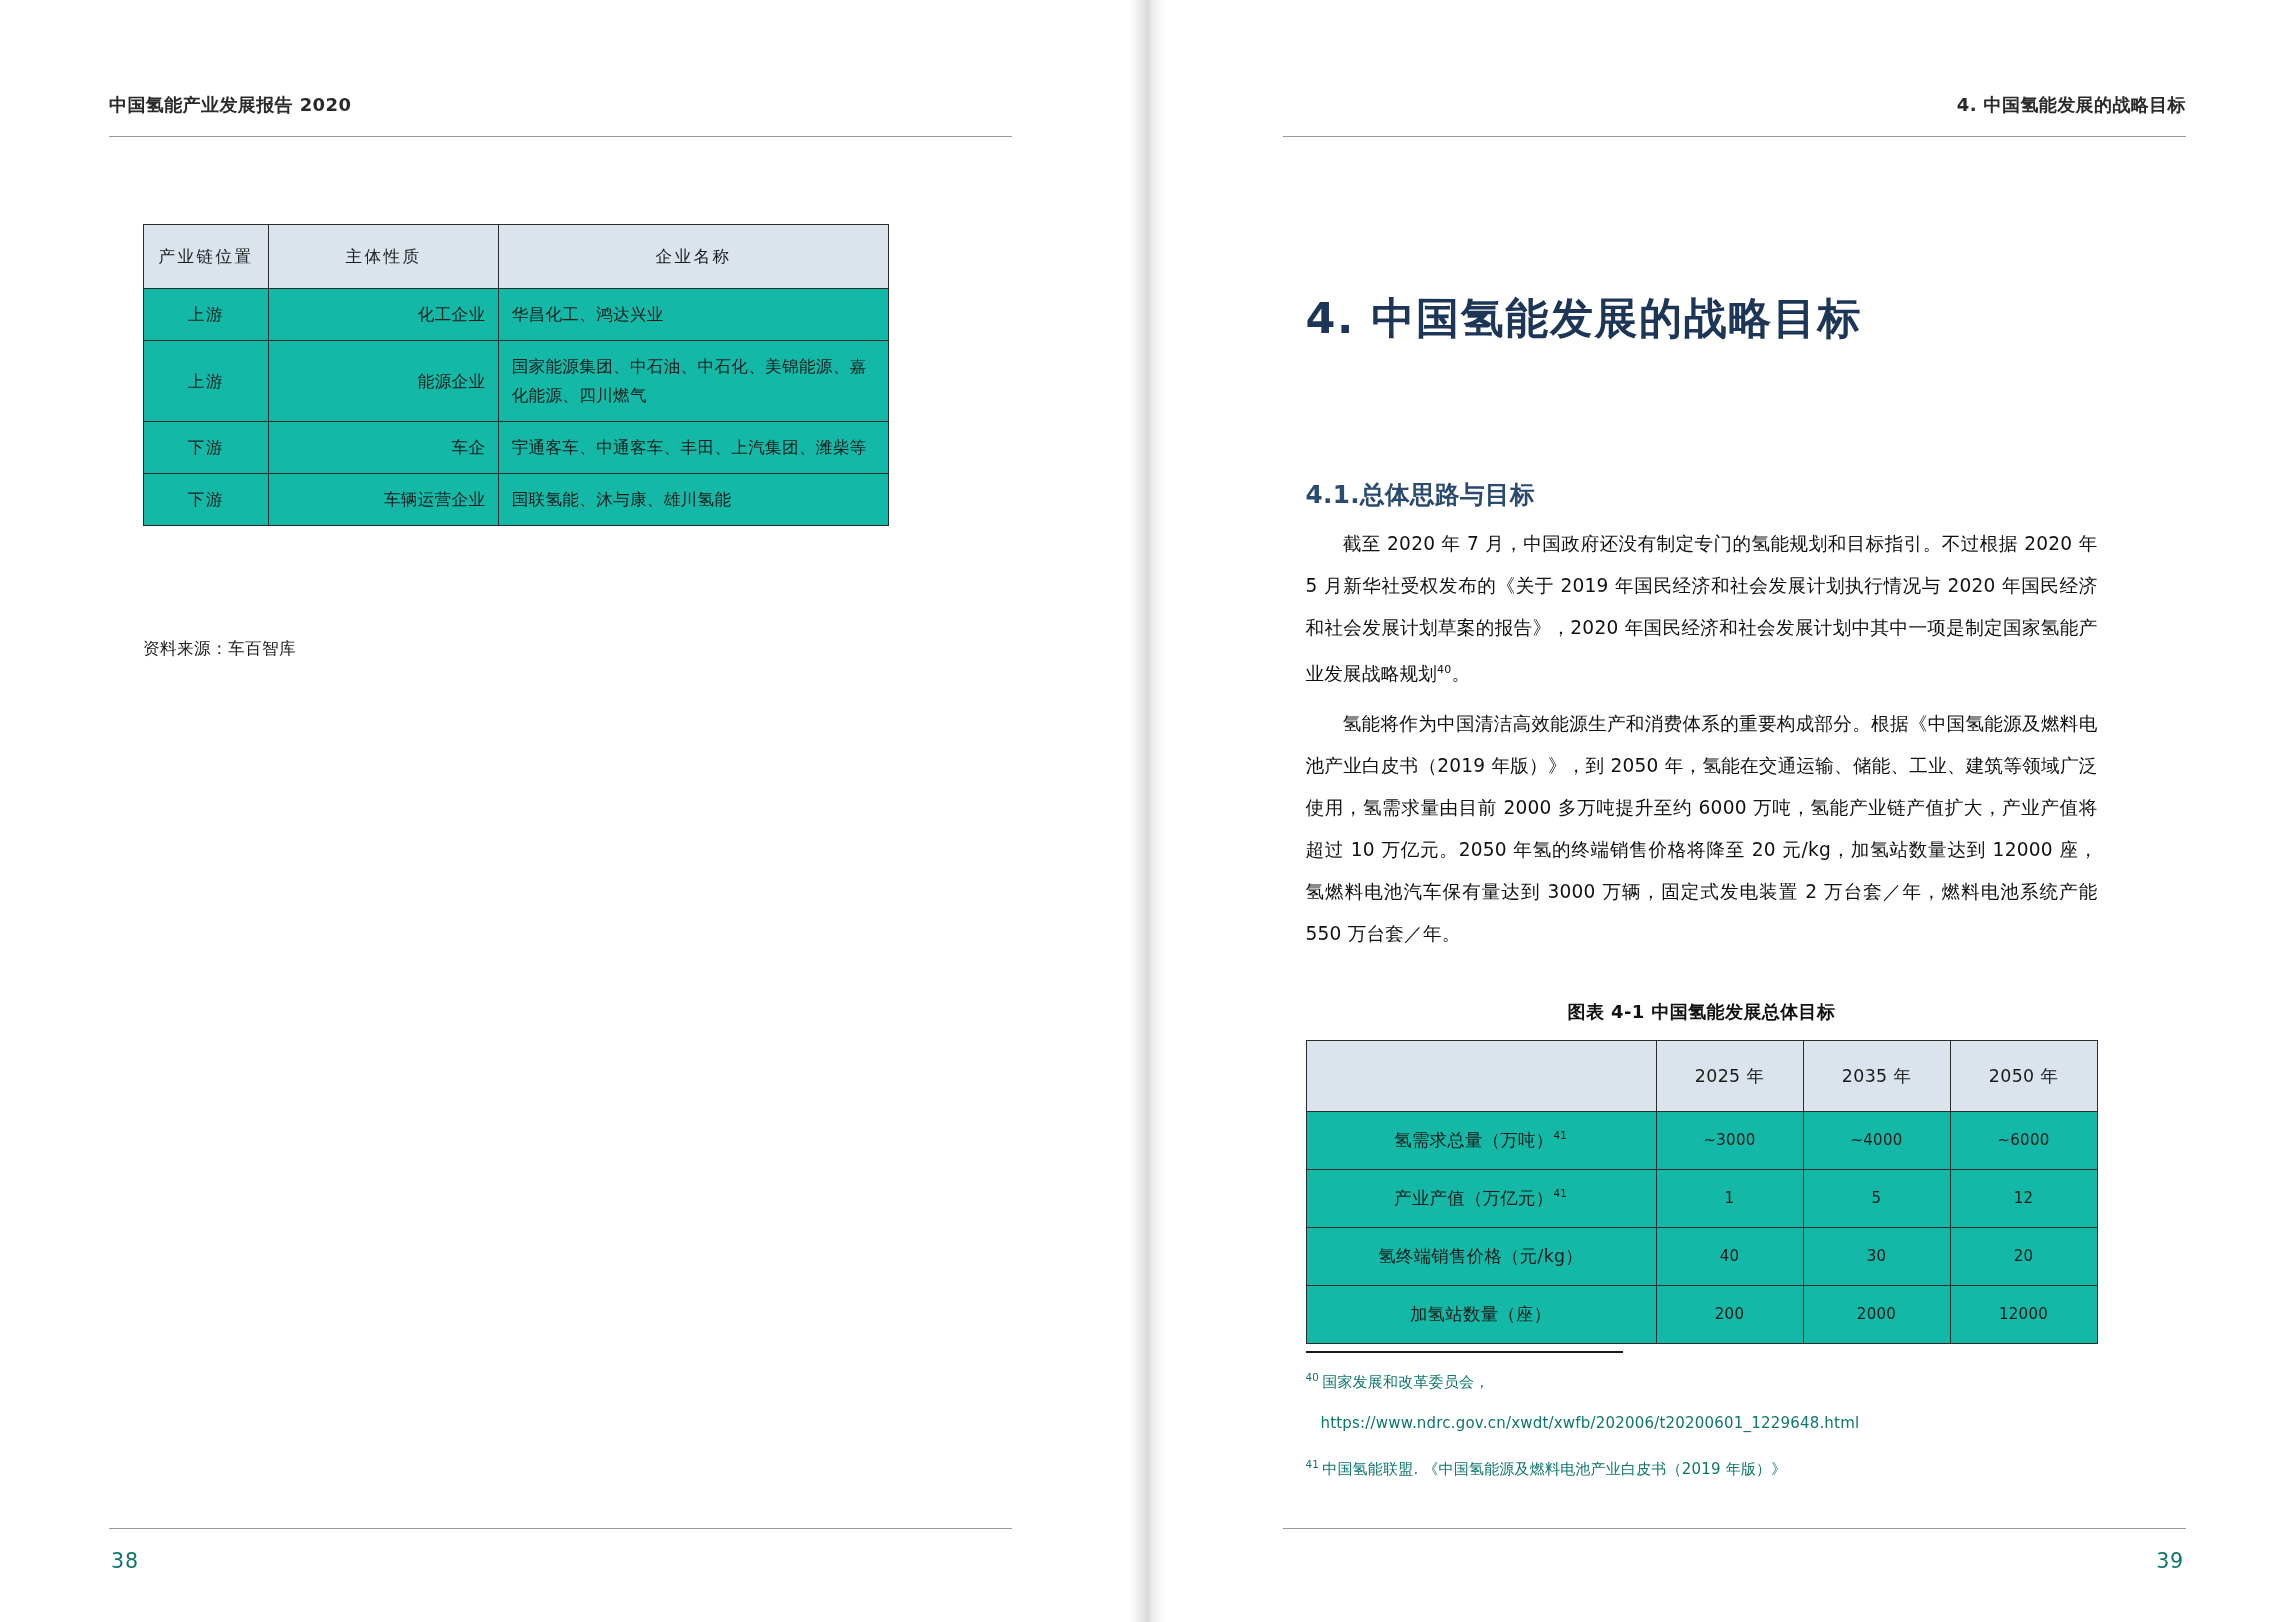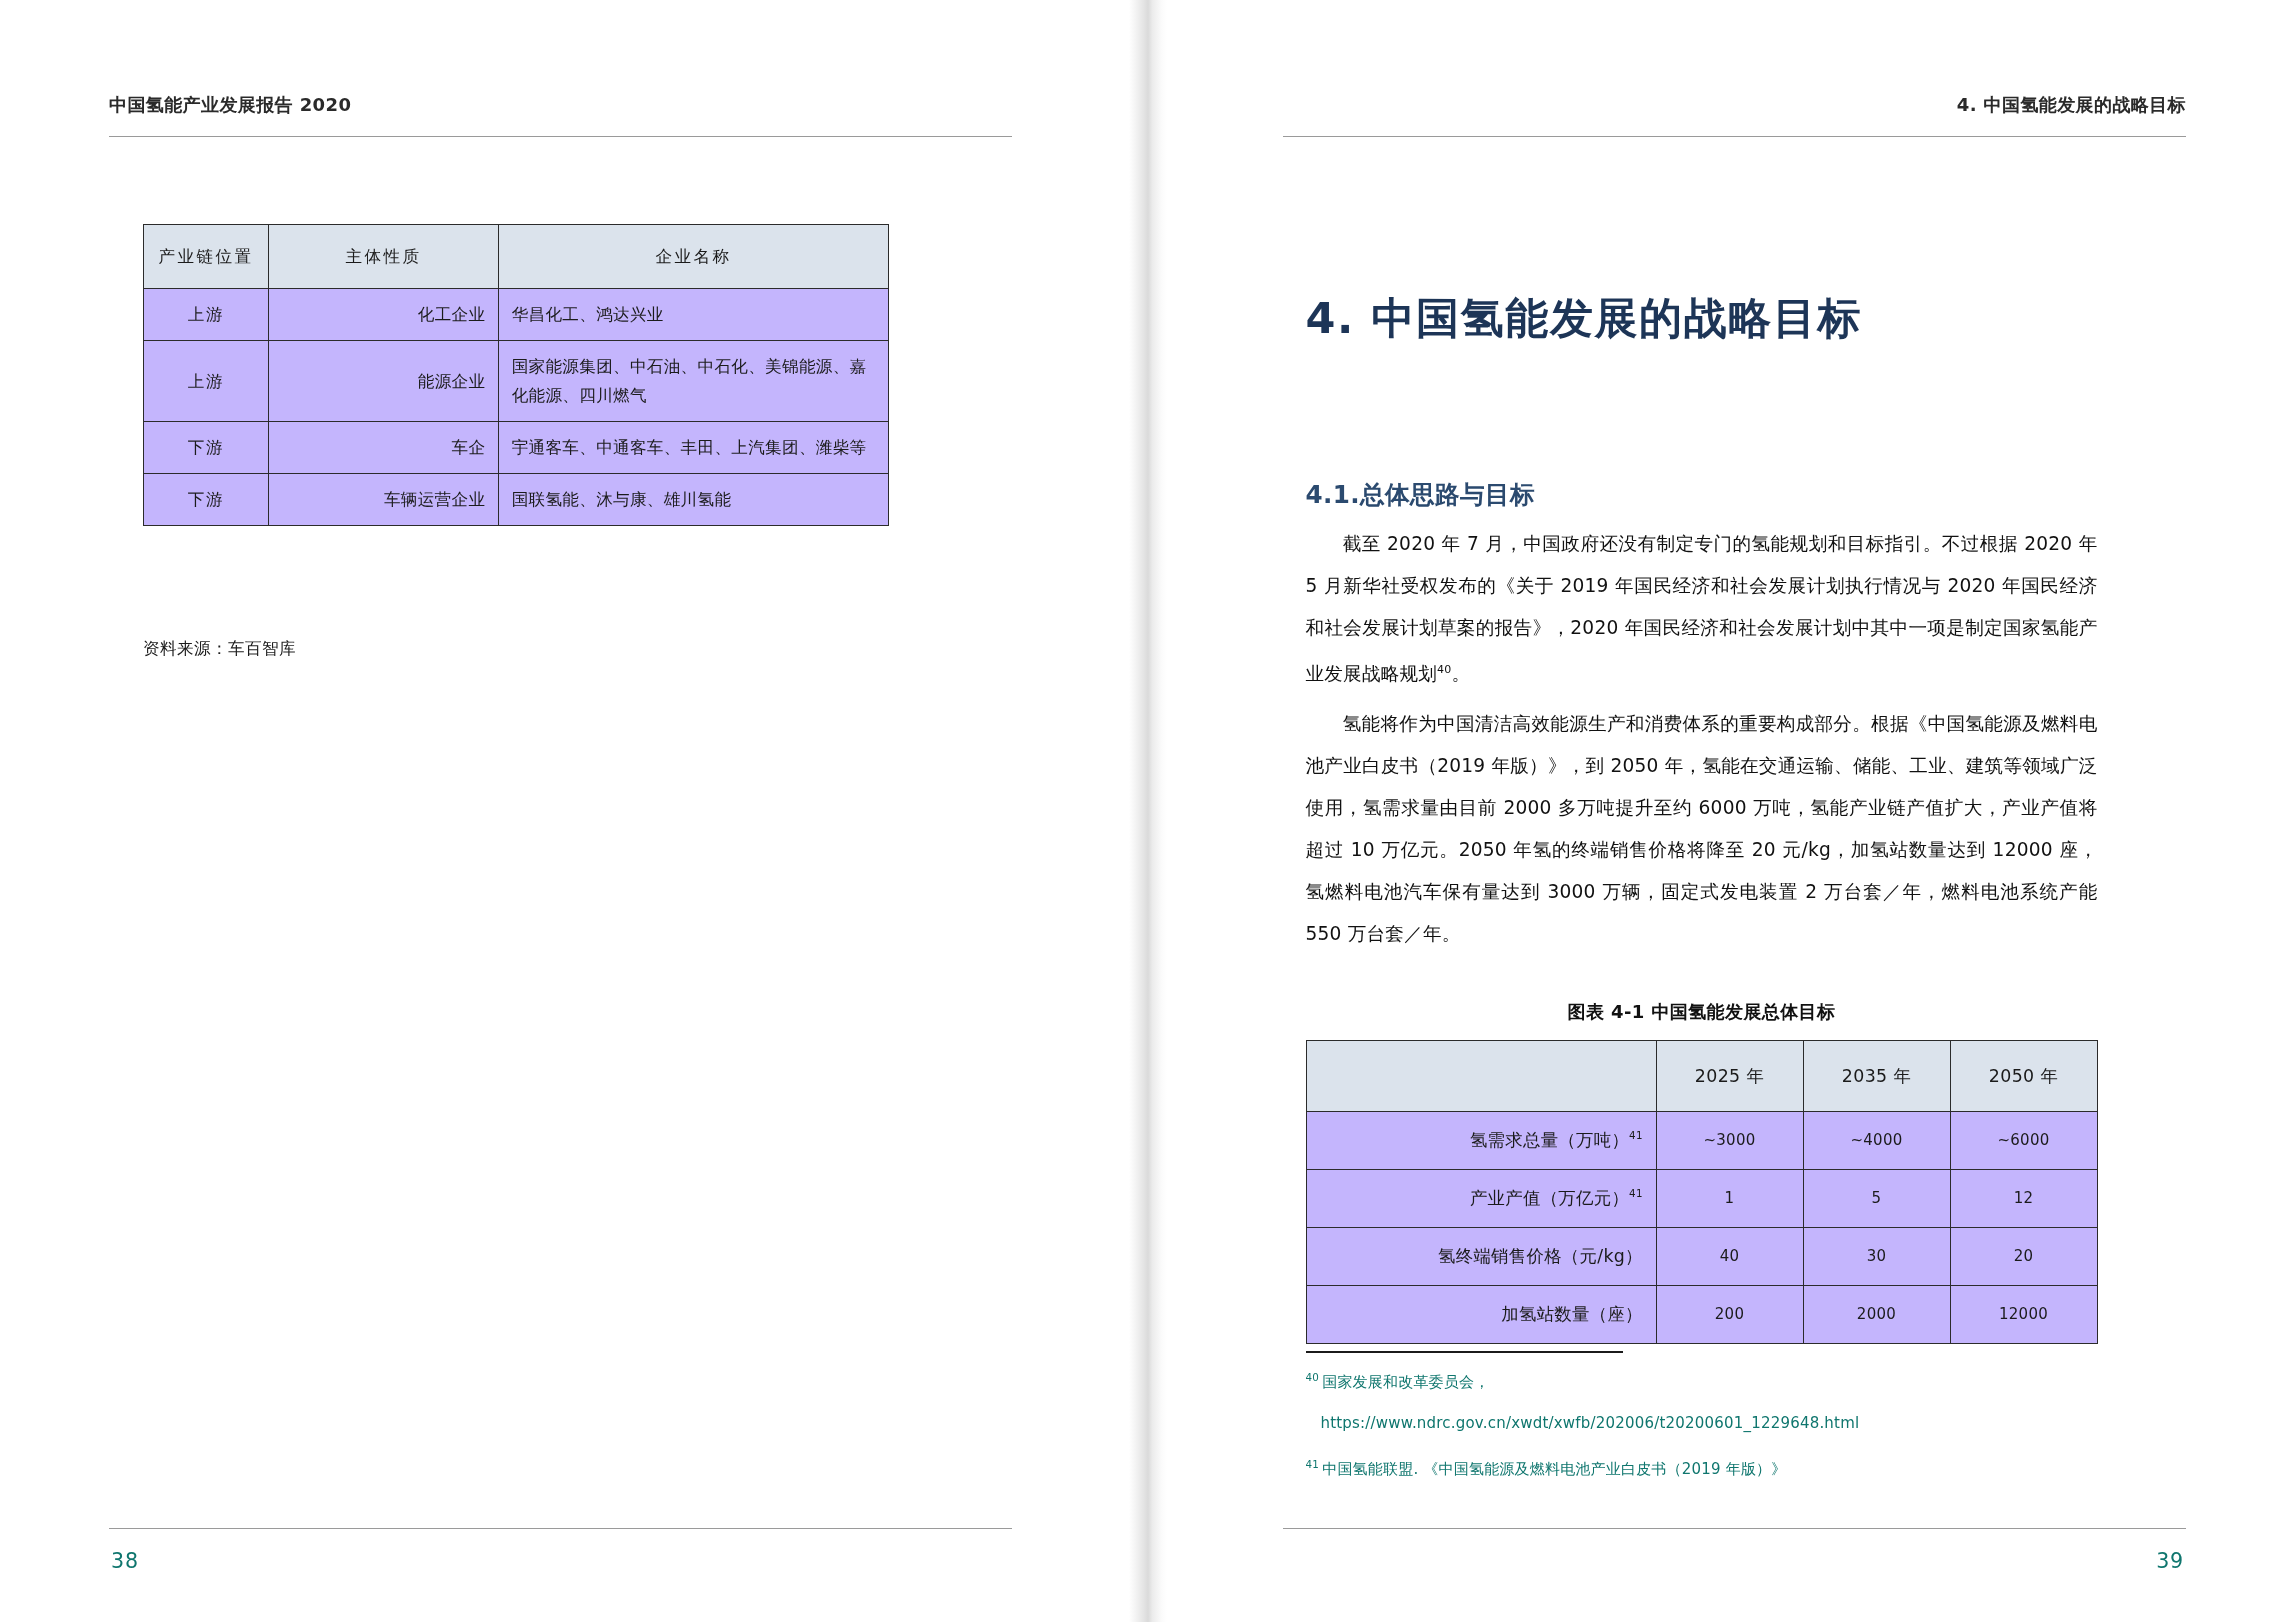--- a/index.html
+++ b/index.html
@@ -81,21 +81,21 @@
     color: #0f766e;
     letter-spacing: 0.8px;
   }
   .folio-left  { left: 111px; }
   .folio-right { right: 111px; }
 
   
   .doc-table {
     border-collapse: collapse;
     table-layout: fixed;
-    background: #c4b5fd;
+    background: #14b8a6;
   }
   .doc-table th, .doc-table td {
     border-left: 0.8px solid #2b2b2b;
     border-right: 0.8px solid #2b2b2b;
     border-top: 1.6px solid #2b2b2b;
     border-bottom: 1.6px solid #2b2b2b;
     padding: 11px 12.7px;
     font-weight: normal;
     color: #1b1b1b;
     vertical-align: middle;
@@ -212,21 +212,21 @@
     letter-spacing: 0.4px;
     border-top: 1.6px solid #2b2b2b;
     border-bottom: 1.6px solid #2b2b2b;
   }
   .tbl2 th.blank { background: #dbe3ec; }
   .tbl2 td {
     height: 35px;
     border-top: 0.8px solid #2b2b2b;
     border-bottom: 0.8px solid #2b2b2b;
   }
-  .tbl2 td.metric { text-align: right; font-size: 17.4px; padding-left: 12px; }
+  .tbl2 td.metric { text-align: center; font-size: 17.4px; padding-left: 12px; }
   .tbl2 td.val { text-align: center; font-size: 15px; }
   .tbl2 tbody tr:last-child td { border-bottom: 1.6px solid #2b2b2b; }
   .tbl2 td.metric sup { font-size: 10.3px; vertical-align: super; }
 
   
   .fn-rule {
     position: absolute;
     left: 139px;
     top: 1351px;
     width: 317px;

